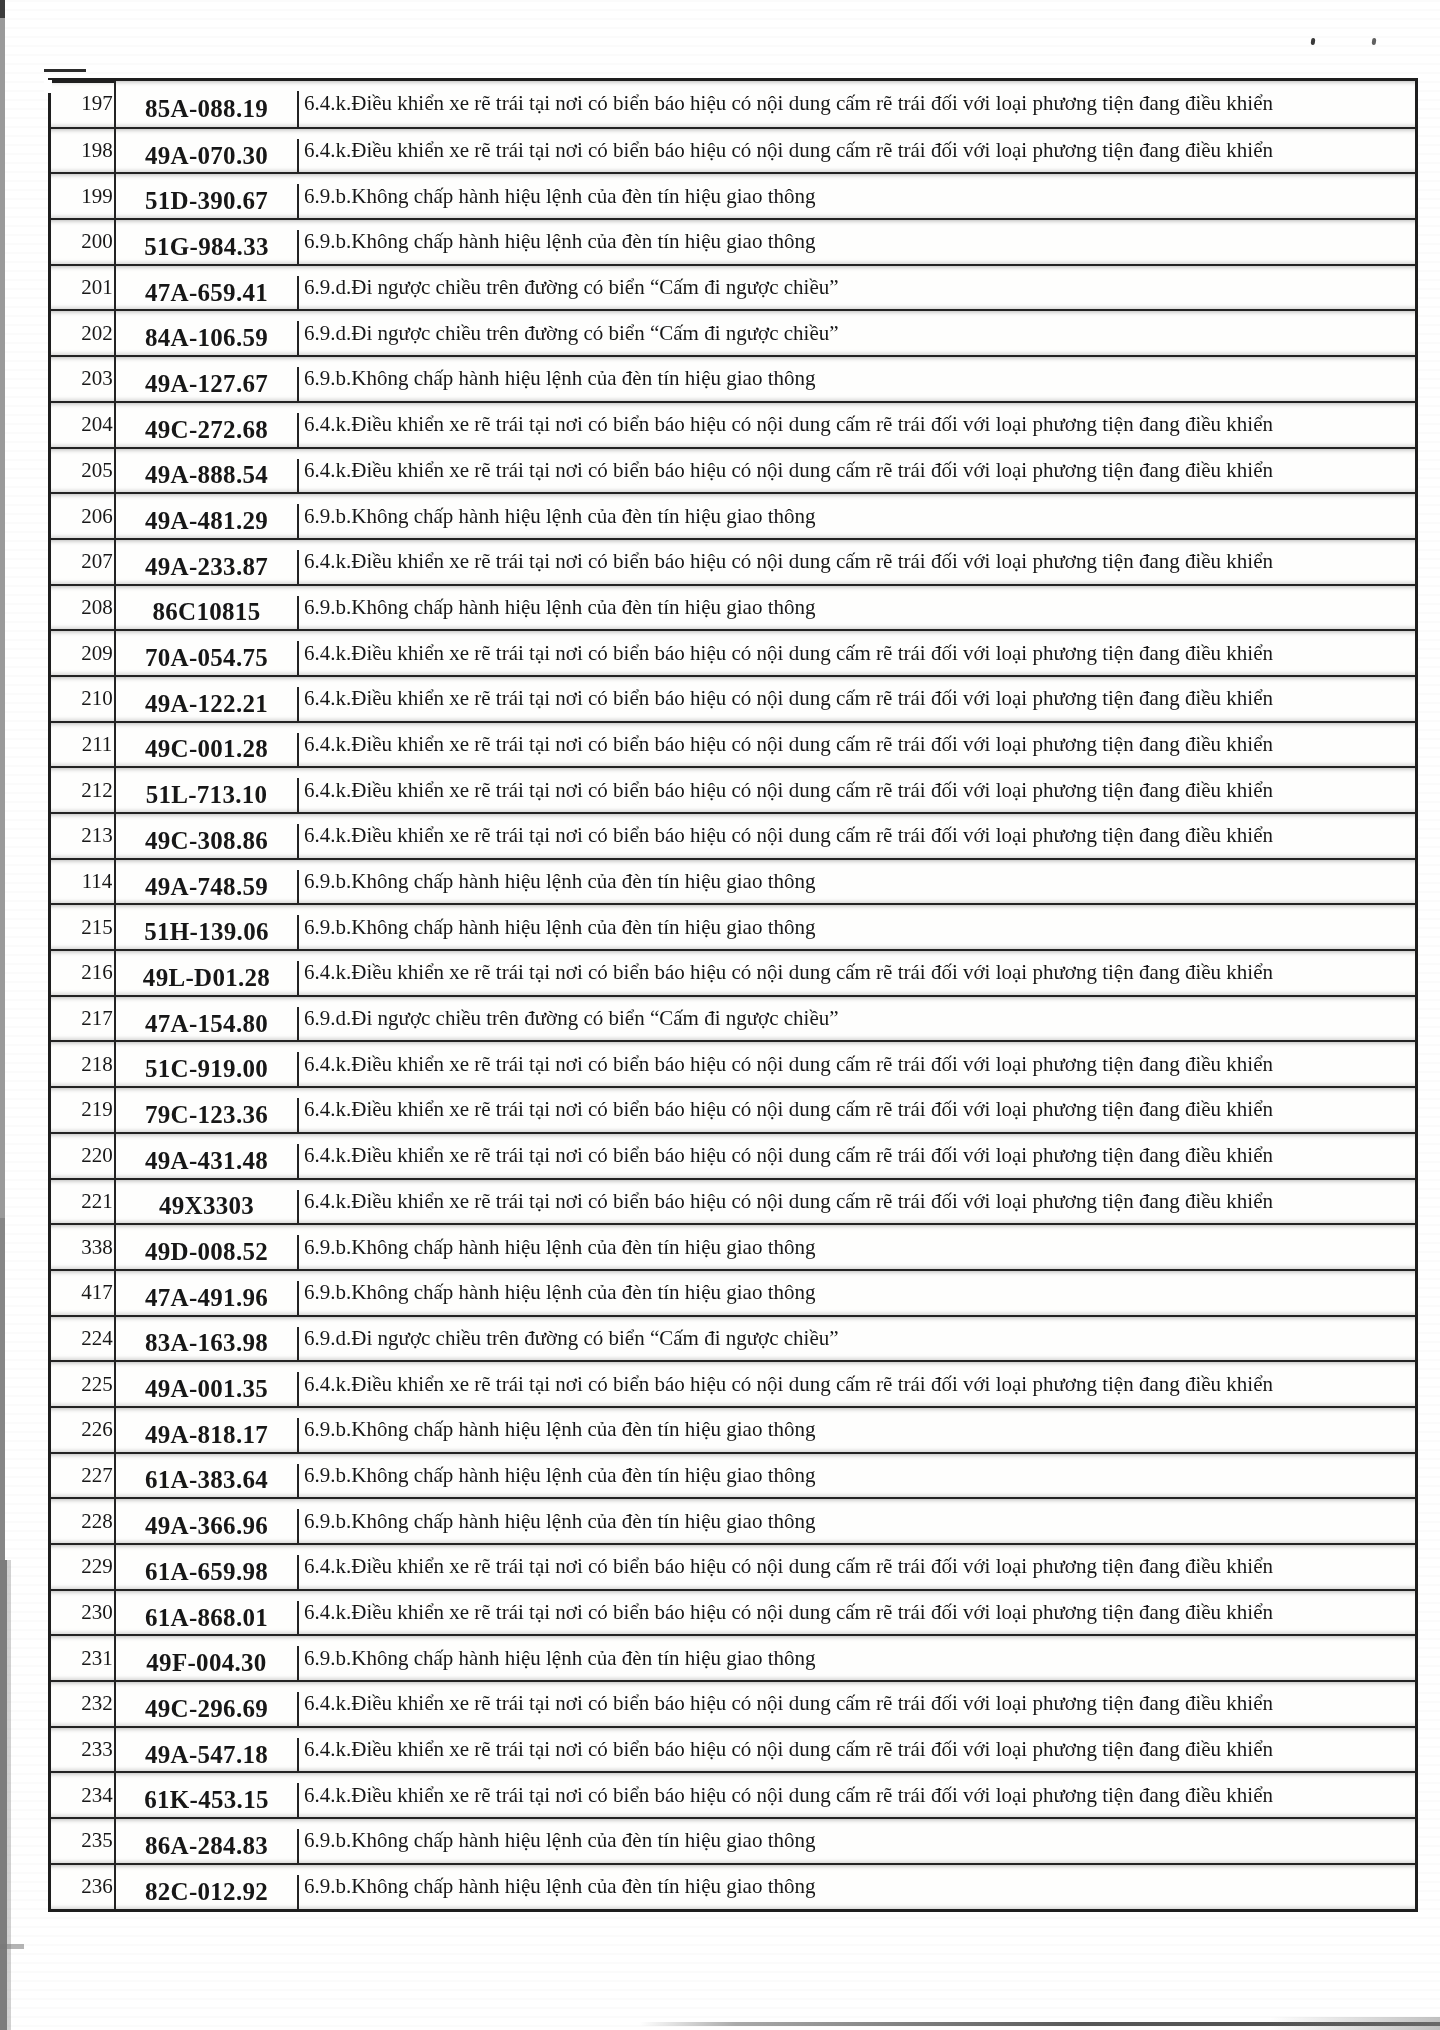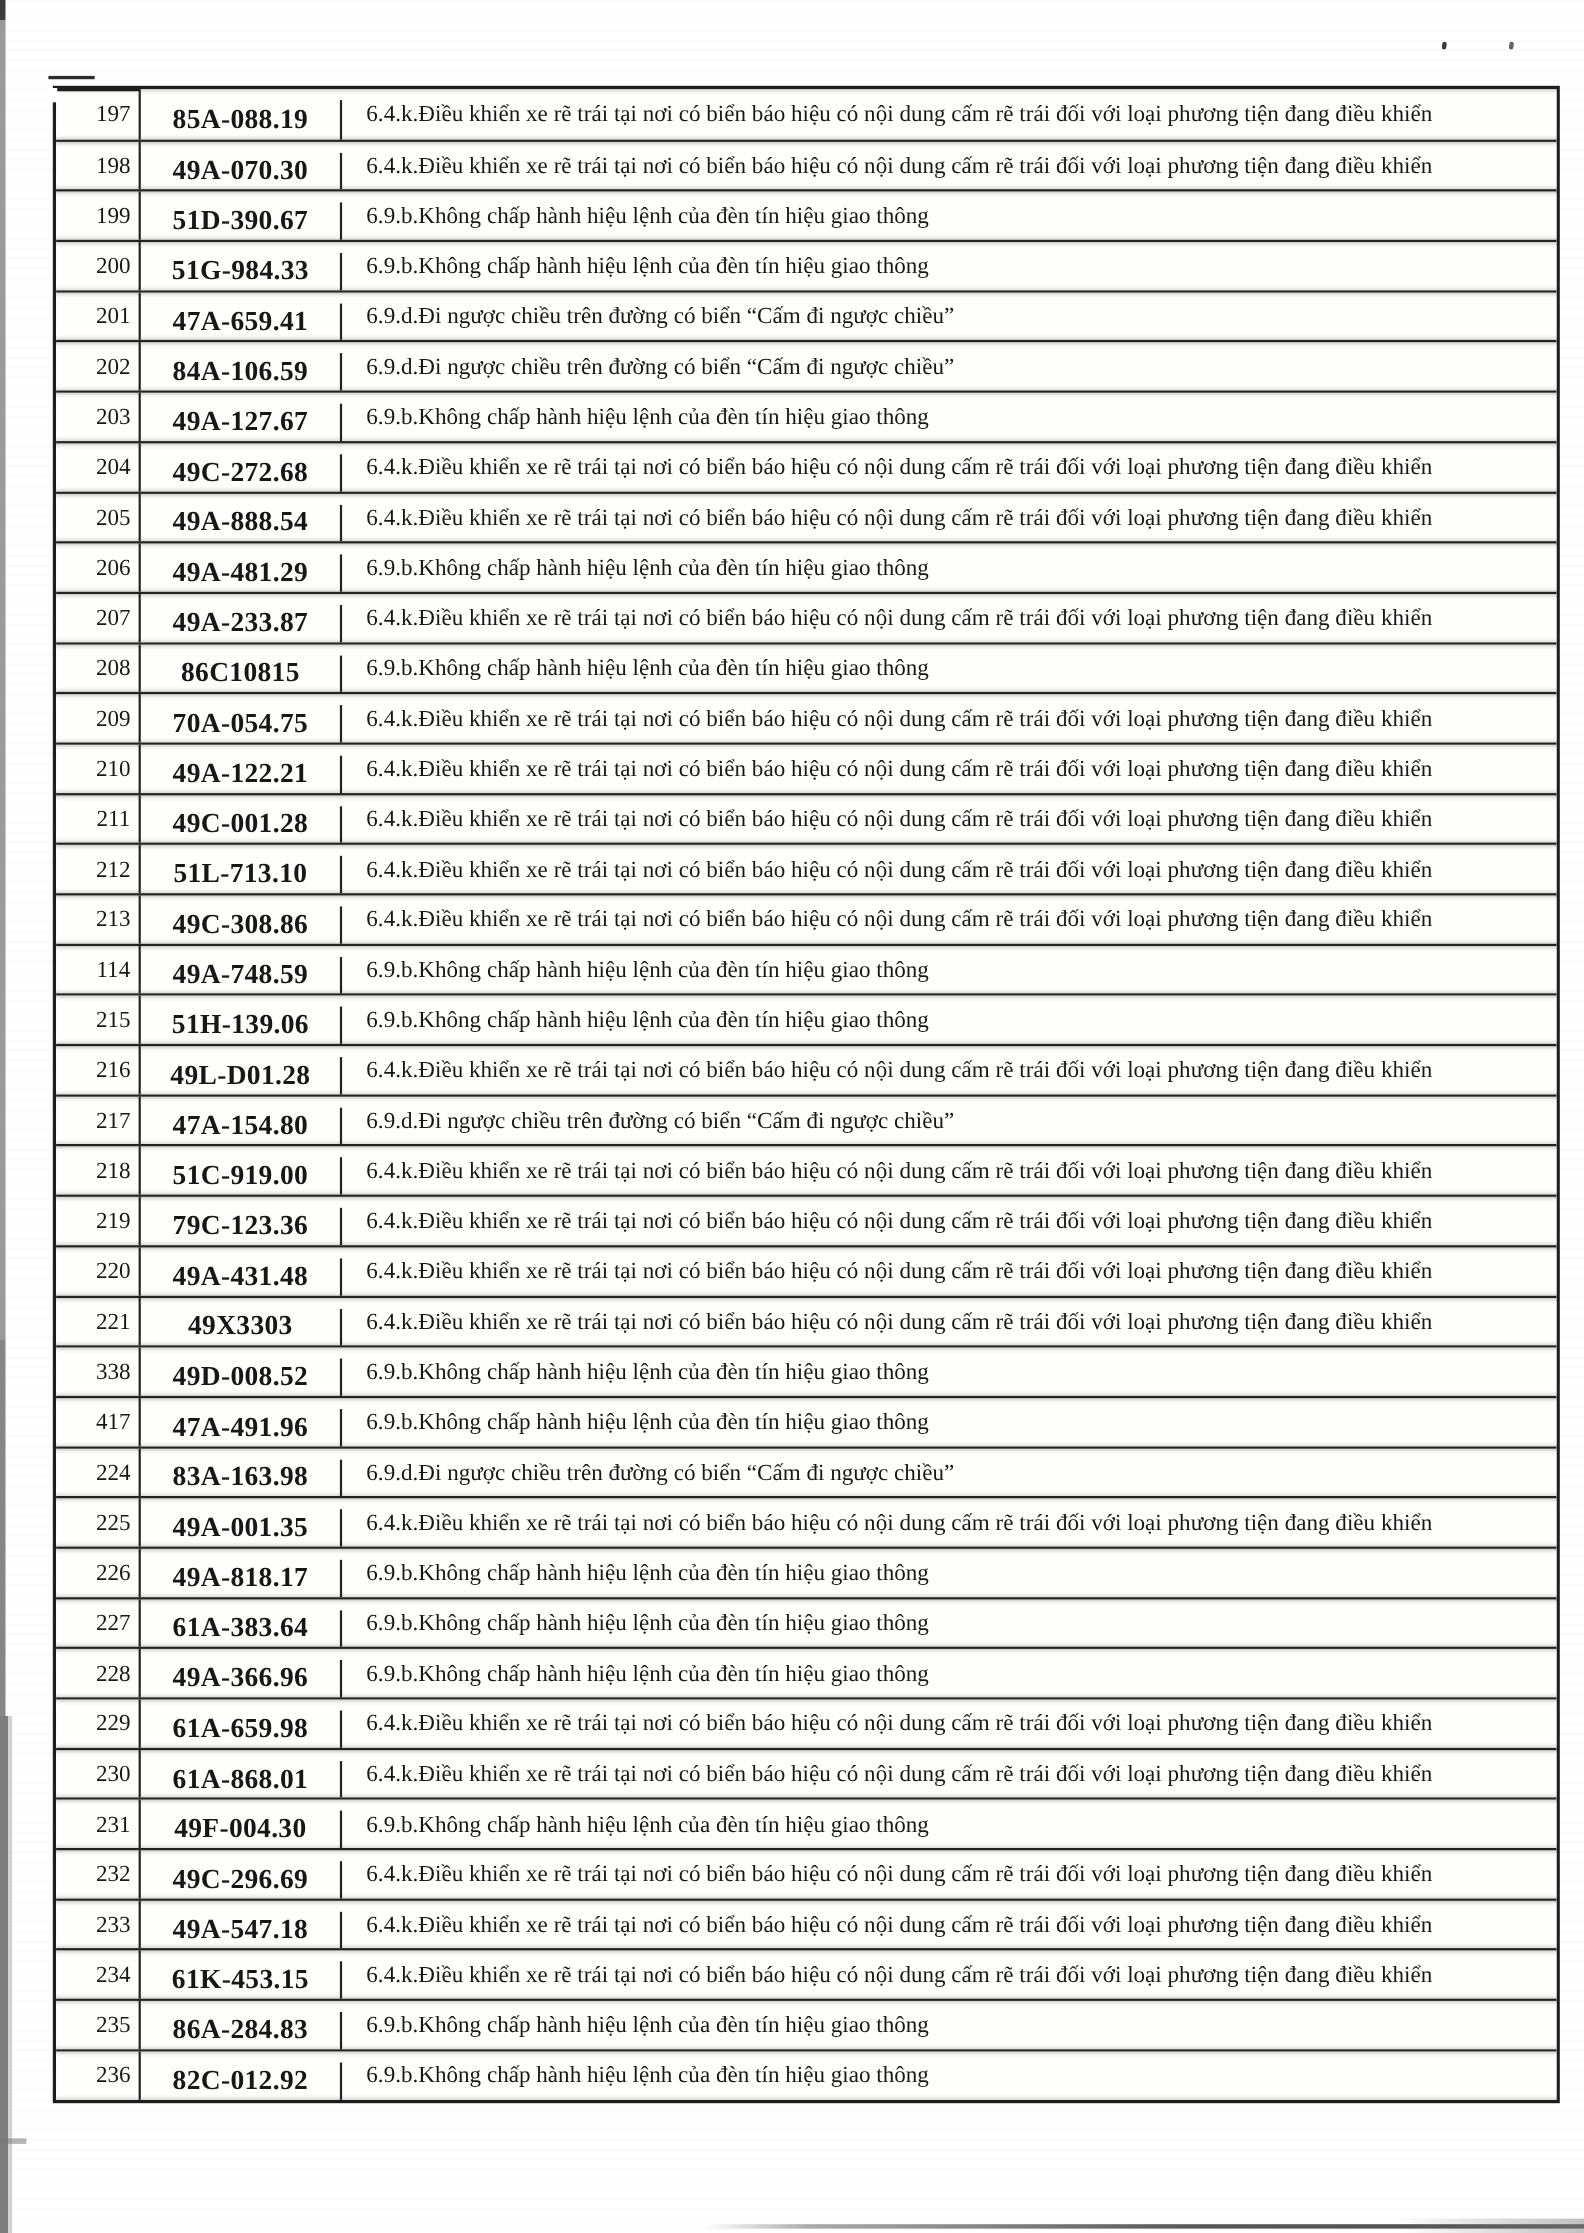--- a/index.html
+++ b/index.html
@@ -38,38 +38,38 @@
                 inset 0 -5px 4px -4px rgba(70,70,70,0.28);
   }
   .row:first-child { border-top: none; }
   .cell {
     box-sizing: border-box;
     display: flex;
     align-items: center;
     overflow: hidden;
   }
   .cell.no {
-    width: 77px;
+    width: 65px;
     justify-content: center;
     font-size: 21px;
     border-right: 2px solid #232323;
     padding-left: 29px;
   }
   .cell.plate {
     width: 183px;
     justify-content: center;
     font-weight: bold;
     font-size: 25px;
     letter-spacing: 0.3px;
     border-right: 2px solid #232323;
     margin-top: 10px;
   }
   .cell.violation {
     flex: 1;
-    padding-left: 22px;
+    padding-left: 5px;
     font-size: 21px;
     white-space: nowrap;
   }
   
   .row:first-child .cell.no {
     box-shadow: inset 0 16px 0 -14px #1f1f1f;
   }
 
   
   .edge-left {

